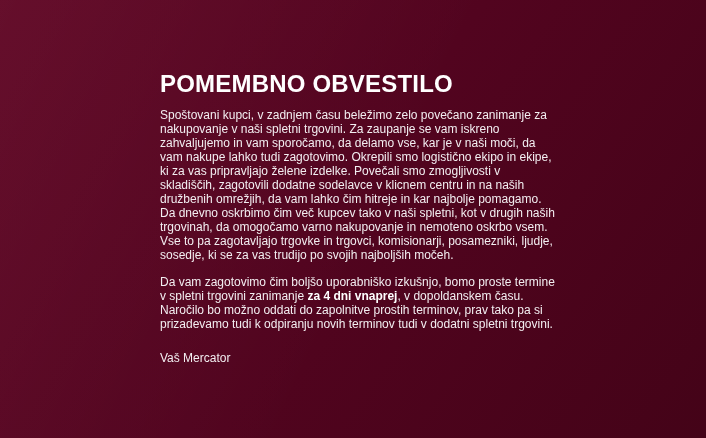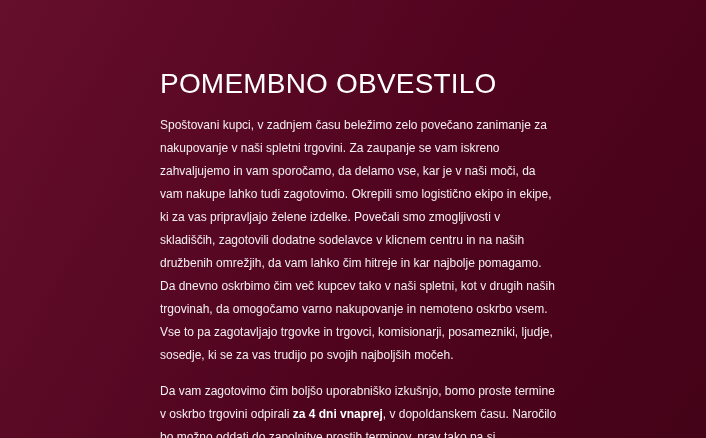--- a/index.html
+++ b/index.html
@@ -18,30 +18,30 @@
       linear-gradient(125deg, #600624 0%, #52041f 48%, #440318 100%);
     color: #f3eef1;
   }
   .content {
     position: absolute;
     left: 160px;
     top: 70px;
     width: 398px;
   }
   .title {
-    font-size: 28px;
+    font-size: 24px;
     line-height: 28px;
-    font-weight: normal;
+    font-weight: bold;
     color: #ffffff;
     letter-spacing: 0.2px;
-    margin-bottom: 16px;
+    margin-bottom: 10px;
   }
   .para {
     font-size: 12px;
-    line-height: 23px;
+    line-height: 14px;
     margin-bottom: 13px;
     color: #f3eef1;
   }
   .para b { color: #ffffff; }
   .signature {
     font-size: 12px;
     line-height: 16px;
     margin-top: 19px;
     margin-bottom: 24px;
   }
@@ -49,19 +49,19 @@
 </head>
 <body>
 
 <div class="page">
   <div class="content">
 
     <h1 class="title">POMEMBNO OBVESTILO</h1>
 
     <p class="para">Spoštovani kupci, v zadnjem času beležimo zelo povečano zanimanje za nakupovanje v naši spletni trgovini. Za zaupanje se vam iskreno zahvaljujemo in vam sporočamo, da delamo vse, kar je v naši moči, da vam nakupe lahko tudi zagotovimo. Okrepili smo logistično ekipo in ekipe, ki za vas pripravljajo želene izdelke. Povečali smo zmogljivosti v skladiščih, zagotovili dodatne sodelavce v klicnem centru in na naših družbenih omrežjih, da vam lahko čim hitreje in kar najbolje pomagamo. Da dnevno oskrbimo čim več kupcev tako v naši spletni, kot v drugih naših trgovinah, da omogočamo varno nakupovanje in nemoteno oskrbo vsem. Vse to pa zagotavljajo trgovke in trgovci, komisionarji, posamezniki, ljudje, sosedje, ki se za vas trudijo po svojih najboljših močeh.</p>
 
-    <p class="para"><span>Da vam zagotovimo čim boljšo uporabniško izkušnjo, bomo proste termine v oskrbo trgovini odpirali </span><b>za 4 dni vnaprej</b><span>, v dopoldanskem času. Naročilo bo možno oddati do zapolnitve prostih terminov, prav tako pa si prizadevamo tudi k odpiranju novih terminov tudi v dodatni spletni trgovini.</span></p>
+    <p class="para"><span>Da vam zagotovimo čim boljšo uporabniško izkušnjo, bomo proste termine v spletni trgovini zanimanje </span><b>za 4 dni vnaprej</b><span>, v dopoldanskem času. Naročilo bo možno oddati do zapolnitve prostih terminov, prav tako pa si prizadevamo tudi k odpiranju novih terminov tudi v dodatni spletni trgovini.</span></p>
 
 
     <p class="signature">Vaš Mercator</p>
 
   </div>
 </div>
 
 </body></html>

